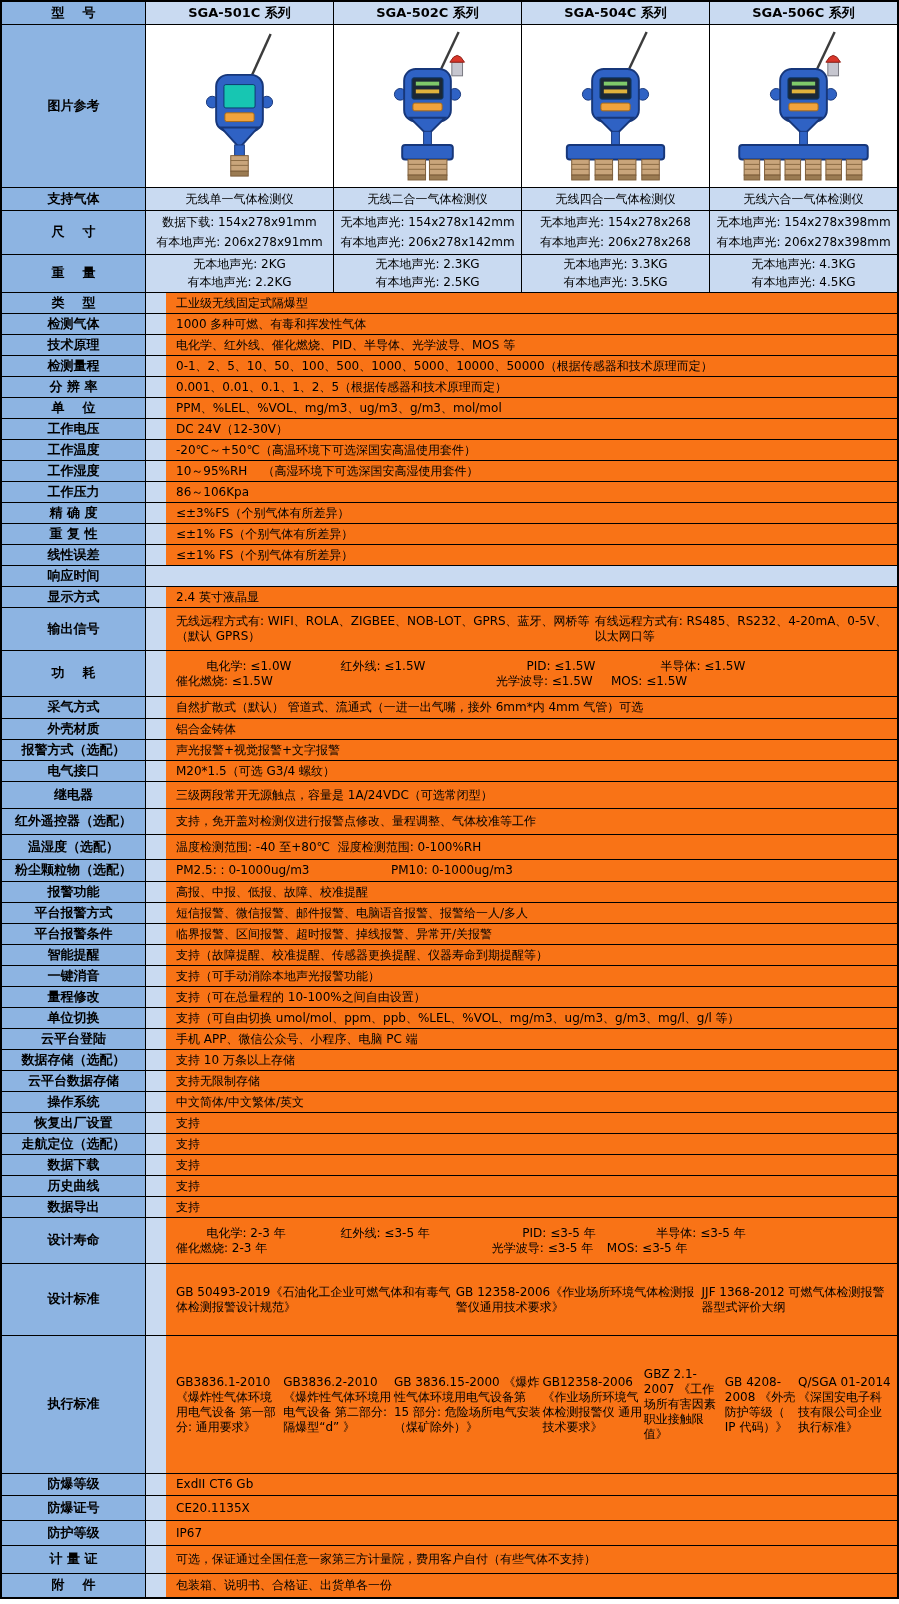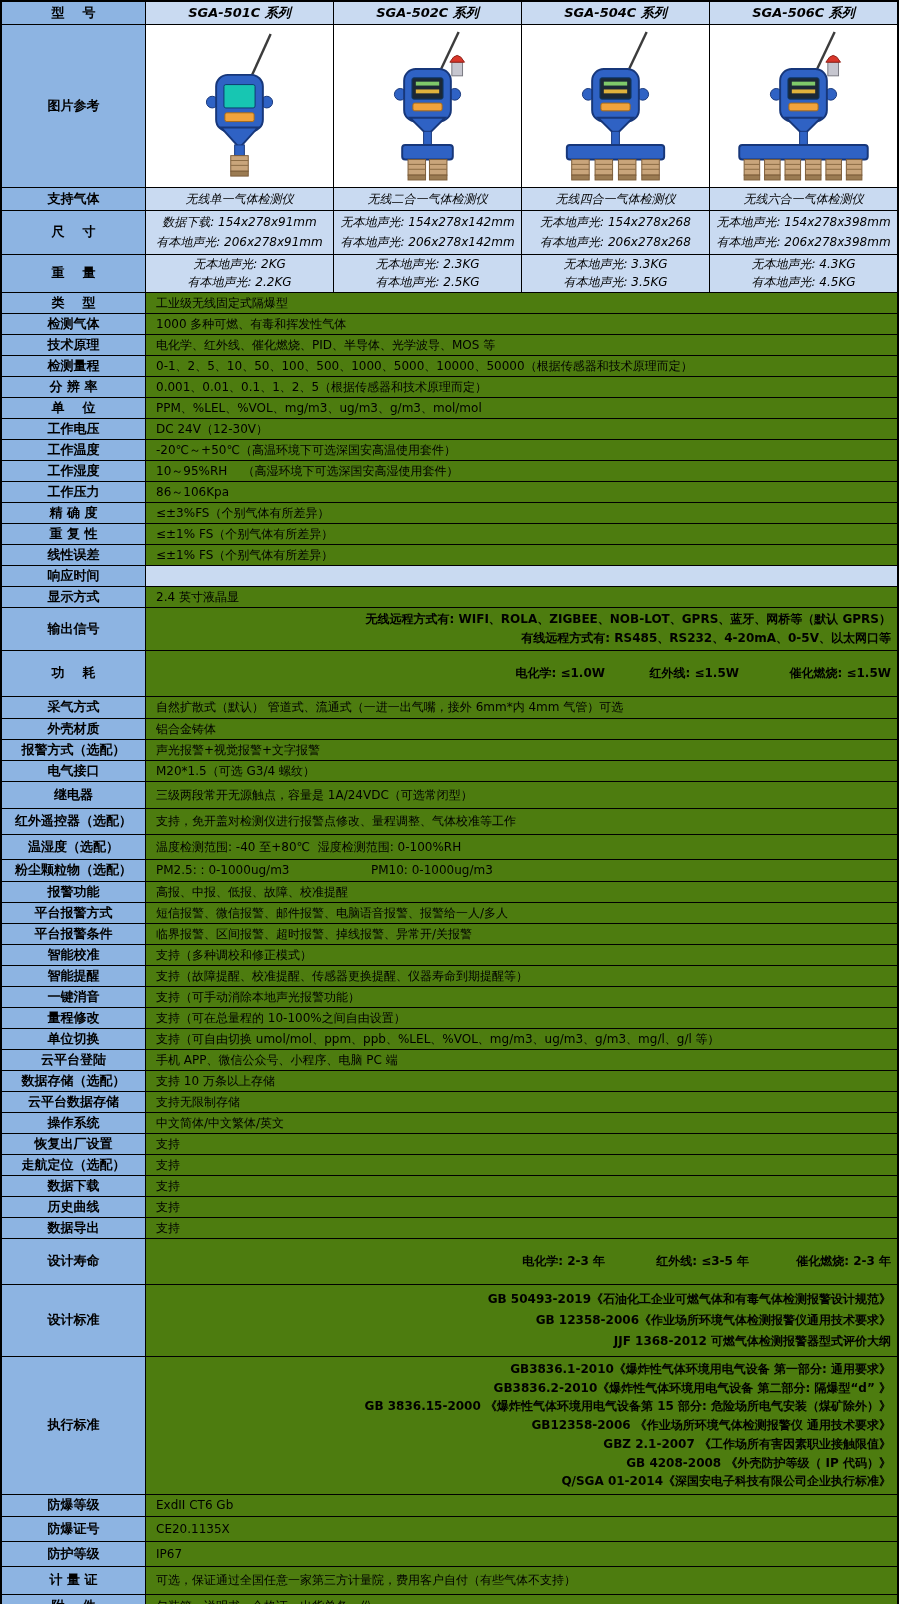--- a/index.html
+++ b/index.html
@@ -3,27 +3,27 @@
 <meta charset="utf-8">
 <style>
   html,body{margin:0;padding:0;background:#ffffff;}
   body{font-family:"DejaVu Sans","Liberation Sans",sans-serif;color:#000;}
   .table{width:899px;border:2px solid #000;box-sizing:border-box;background:#c9daf1;}
   .row{display:flex;box-sizing:border-box;border-top:1px solid #000;}
   .row:first-child{border-top:none;}
   .cell{box-sizing:border-box;}
   .lbl{flex:0 0 144px;background:#8db4e2;border-right:1px solid #000;display:flex;align-items:center;justify-content:center;
        text-align:center;font-weight:700;font-size:13px;line-height:1.15;padding:10px 3px;white-space:pre-wrap;}
-  .val{flex:1;background:#4d7c0f;font-size:12px;display:flex;align-items:center;
-       padding:1px 6px 1px 10px;white-space:pre-wrap;line-height:1.25;}
-  .stack{flex-direction:column;align-items:flex-end;justify-content:space-evenly;font-weight:bold;}
+  .val{flex:1;background:#f97316;font-size:12px;display:flex;align-items:center;
+       padding:1px 6px 1px 10px;white-space:pre-wrap;line-height:1.25;margin-left:20px;}
+  .stack{flex-direction:row;align-items:center;justify-content:space-evenly;}
   .grid4{flex:1;display:flex;}
   .vcell{flex:1 1 0;border-right:1px solid #000;background:#c9daf1;display:flex;flex-direction:column;
          align-items:center;justify-content:space-evenly;font-size:12px;text-align:right;
-         padding:1px 2px;box-sizing:border-box;white-space:pre-wrap;font-style:italic;}
+         padding:1px 2px;box-sizing:border-box;white-space:pre-wrap;}
   .vcell:last-child{border-right:none;}
   .header .vcell{font-weight:700;font-size:13px;justify-content:center;}
   .imgcell{background:#ffffff;justify-content:center;}
   svg.product{width:100%;height:152px;display:block;}
   .pline{line-height:1.2;}
   .pspan{display:inline-block;}
   .w134{width:134px;}
   .w140{width:140px;}
   .w115{width:115px;}
   .w215{width:215px;}
@@ -335,24 +335,20 @@
     </div>
   <div class="row rh21">
       <div class="cell lbl">平台报警方式</div>
       <div class="cell val">短信报警、微信报警、邮件报警、电脑语音报警、报警给一人/多人</div>
     </div>
   <div class="row rh21">
       <div class="cell lbl">平台报警条件</div>
       <div class="cell val">临界报警、区间报警、超时报警、掉线报警、异常开/关报警</div>
     </div>
   <div class="row rh21">
-      <div class="cell lbl">智能校准</div>
-      <div class="cell val">支持（多种调校和修正模式）</div>
-    </div>
-  <div class="row rh21">
       <div class="cell lbl">智能提醒</div>
       <div class="cell val">支持（故障提醒、校准提醒、传感器更换提醒、仪器寿命到期提醒等）</div>
     </div>
   <div class="row rh21">
       <div class="cell lbl">一键消音</div>
       <div class="cell val">支持（可手动消除本地声光报警功能）</div>
     </div>
   <div class="row rh21">
       <div class="cell lbl">量程修改</div>
       <div class="cell val">支持（可在总量程的 10-100%之间自由设置）</div>

